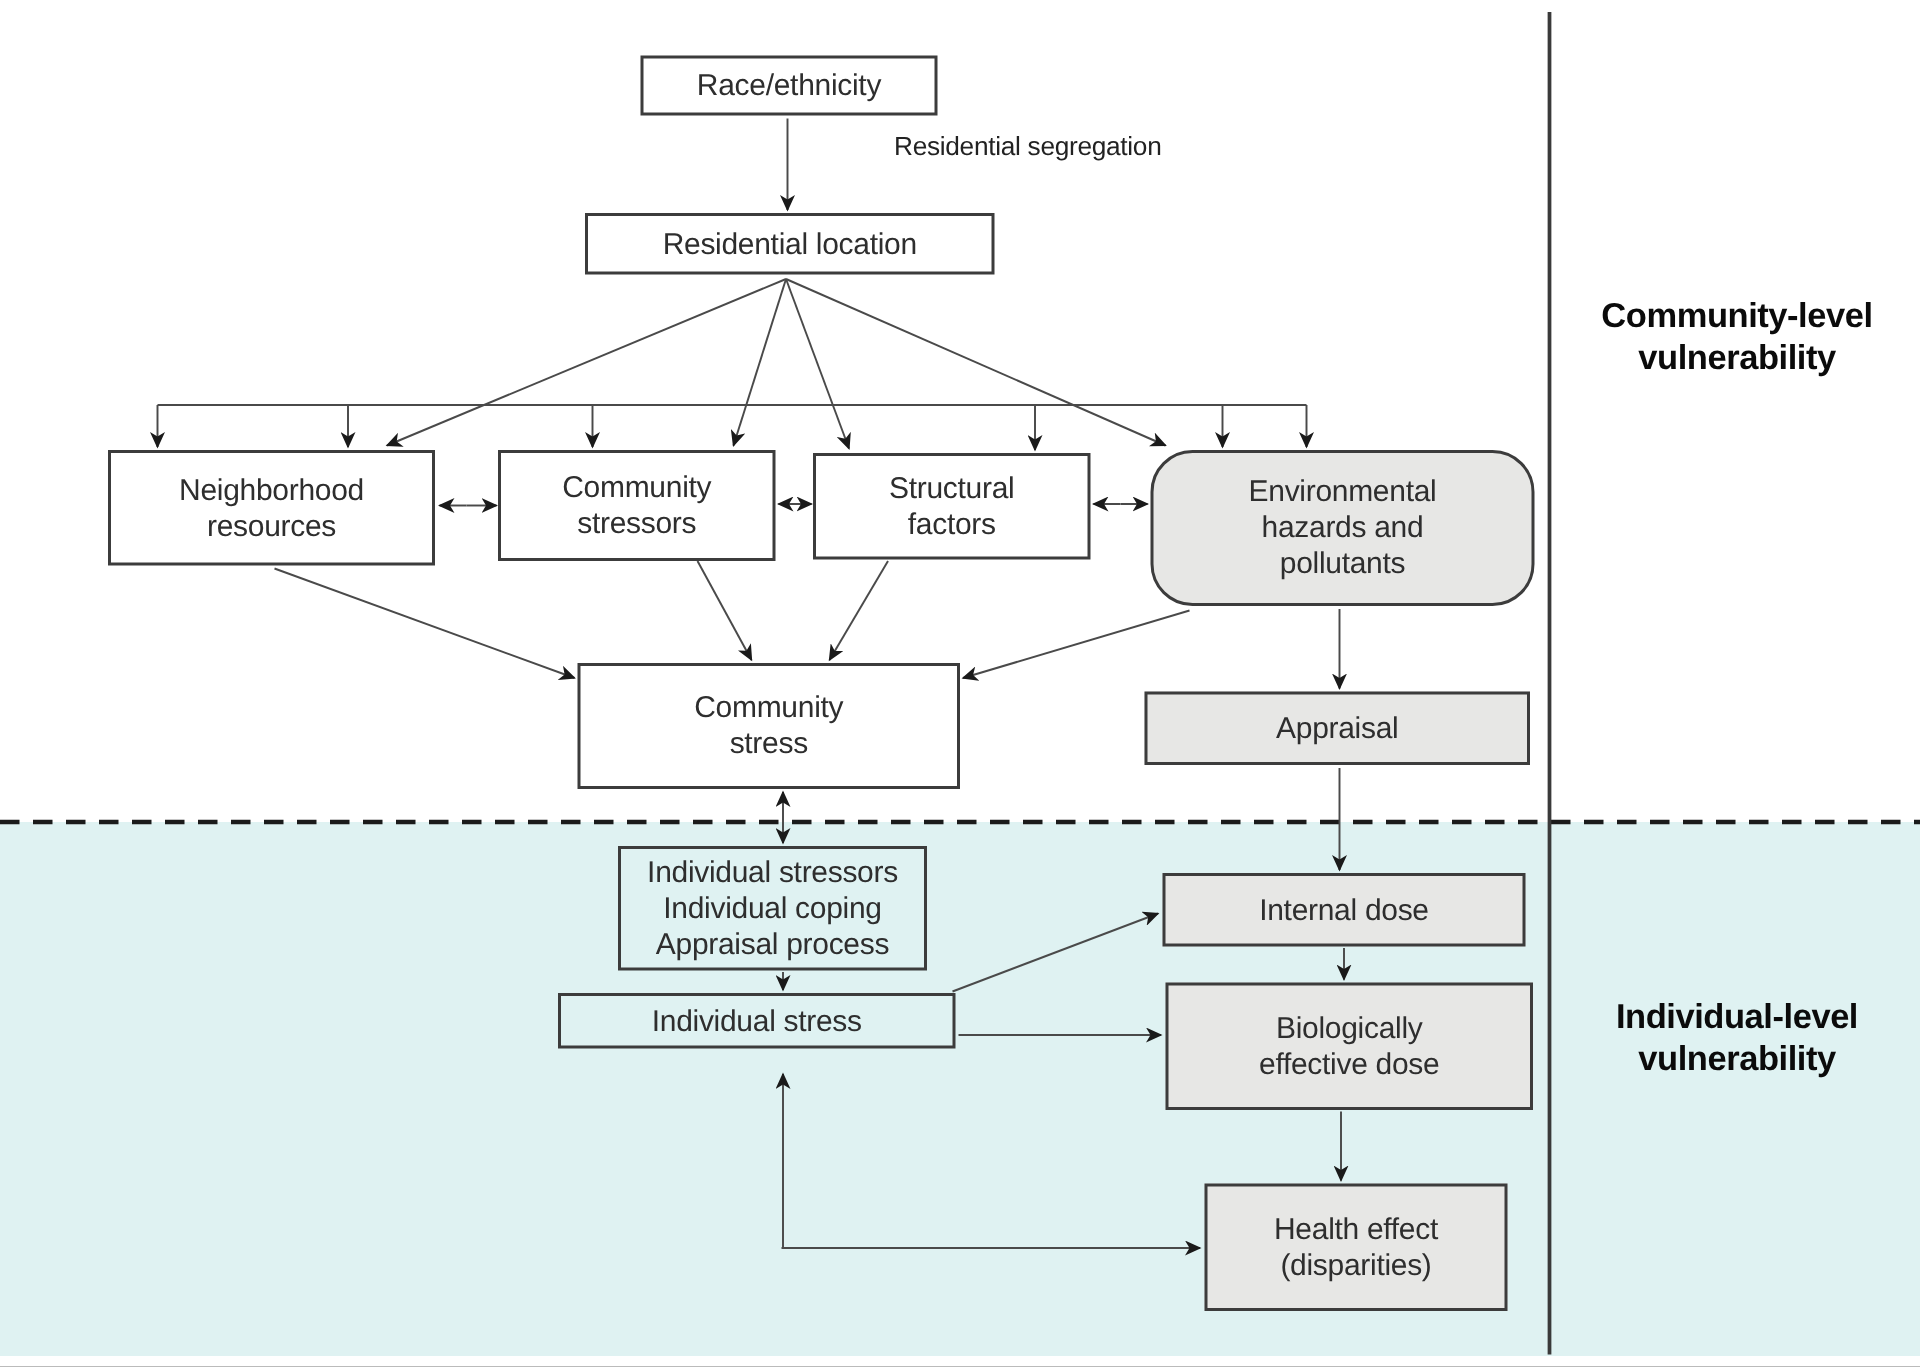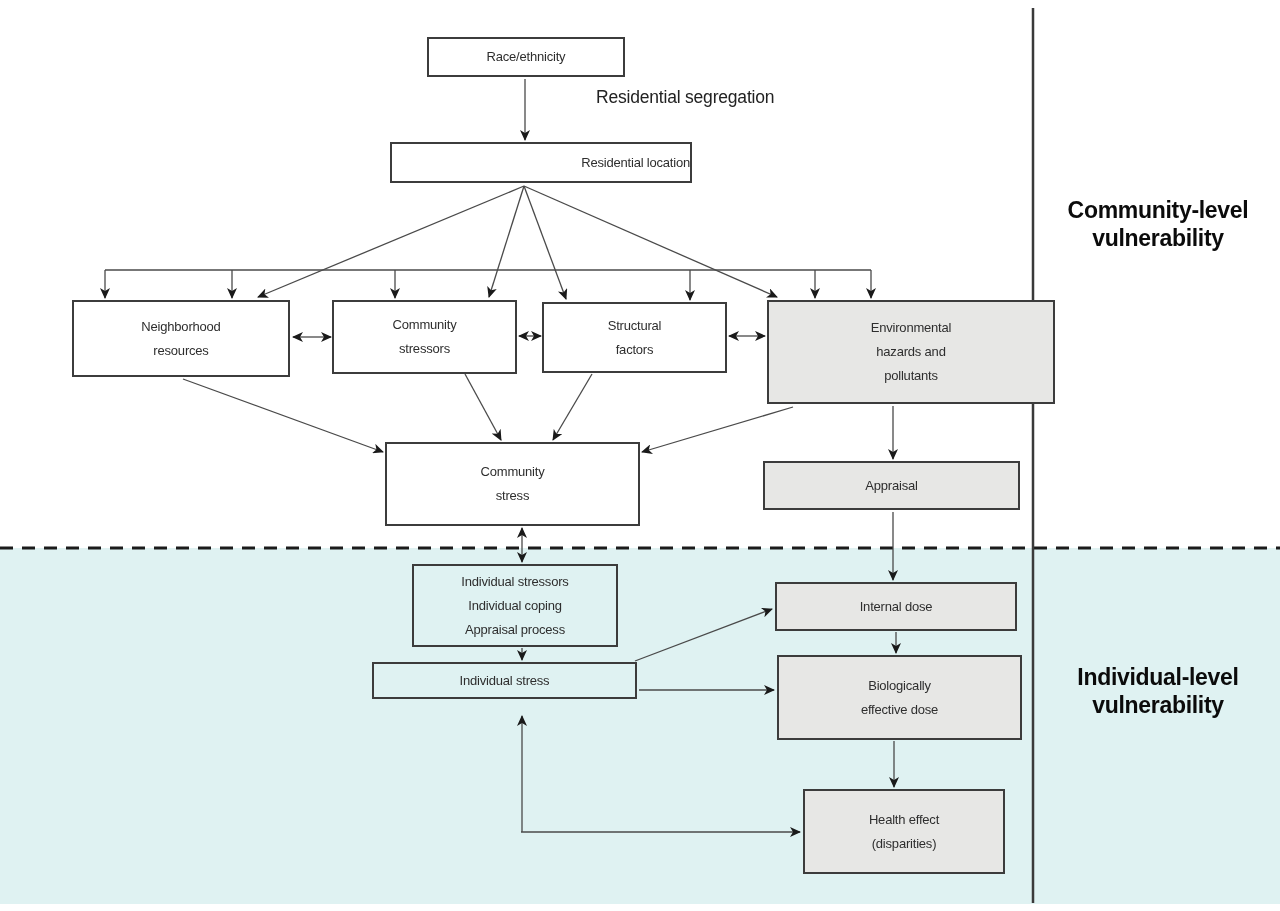--- a/index.html
+++ b/index.html
@@ -13,21 +13,21 @@
     background:#dff2f2;
   }
   svg.overlay{position:absolute;left:0;top:0;}
   .c{stroke:#4a4a4a;stroke-width:1.3;fill:none;}
   .bus{stroke:#4a4a4a;stroke-width:1.4;fill:none;}
   .dash{stroke:#1b1b1b;stroke-width:3;stroke-dasharray:13 9;}
   .divider{stroke:#3a3a3a;stroke-width:2.5;}
   .node{
     position:absolute;display:flex;flex-direction:column;justify-content:center;
     align-items:center;text-align:center;border:2px solid #3c3c3c;
-    font-size:13px;line-height:24px;color:#2e2e2e;letter-spacing:-0.2px;
+    font-size:20px;line-height:24px;color:#2e2e2e;letter-spacing:-0.2px;
   }
   .node-white{background:#ffffff;}
   .node-gray{background:#e7e7e5;}
   .node-outline{background:transparent;}
   .edge-label{
     position:absolute;font-size:17.5px;color:#222;white-space:nowrap;letter-spacing:-0.2px;
   }
   .region-label{
     position:absolute;width:244px;text-align:center;font-weight:bold;
     font-size:23px;line-height:28px;color:#0b0b0b;letter-spacing:-0.3px;
@@ -94,40 +94,40 @@
     <line class="c" x1="522" y1="832" x2="522" y2="716" marker-end="url(#ah)"></line>
     <line class="c" x1="521" y1="832" x2="800" y2="832" marker-end="url(#ah)"></line>
   </svg>
 
   <div class="node node-white" style="left:427px;top:37px;width:198px;height:40px;">
     <span class="ln">Race/ethnicity</span>
   </div>
 
   <div class="edge-label" style="left:596px;top:87px;">Residential segregation</div>
 
-  <div class="node node-white" style="left:390px;top:142px;width:302px;height:41px;align-items:flex-end;">
+  <div class="node node-white" style="left:390px;top:142px;width:273px;height:41px;">
     <span class="ln">Residential location</span>
   </div>
 
   <div class="node node-white" style="left:72px;top:300px;width:218px;height:77px;">
     <span class="ln">Neighborhood</span>
     <span class="ln">resources</span>
   </div>
 
   <div class="node node-white" style="left:332px;top:300px;width:185px;height:74px;">
     <span class="ln">Community</span>
     <span class="ln">stressors</span>
   </div>
 
   <div class="node node-white" style="left:542px;top:302px;width:185px;height:71px;">
     <span class="ln">Structural</span>
     <span class="ln">factors</span>
   </div>
 
-  <div class="node node-gray" style="left:767px;top:300px;width:288px;height:104px;">
+  <div class="node node-gray" style="left:767px;top:300px;width:256px;height:104px;border-radius:28px;">
     <span class="ln">Environmental</span>
     <span class="ln">hazards and</span>
     <span class="ln">pollutants</span>
   </div>
 
   <div class="node node-white" style="left:385px;top:442px;width:255px;height:84px;">
     <span class="ln">Community</span>
     <span class="ln">stress</span>
   </div>
 

